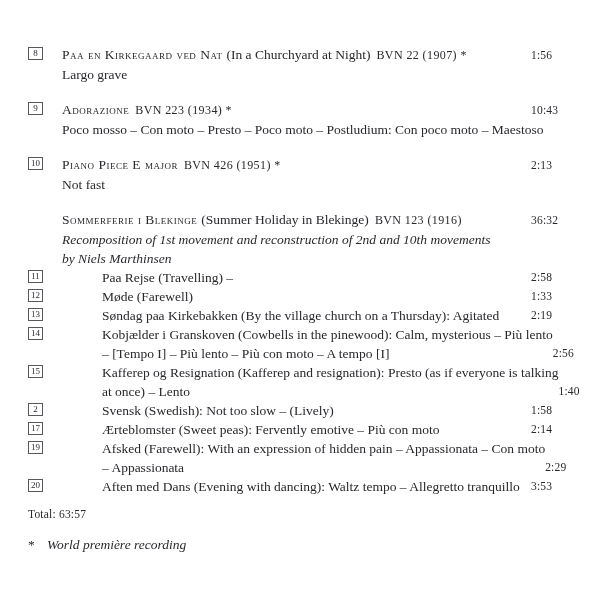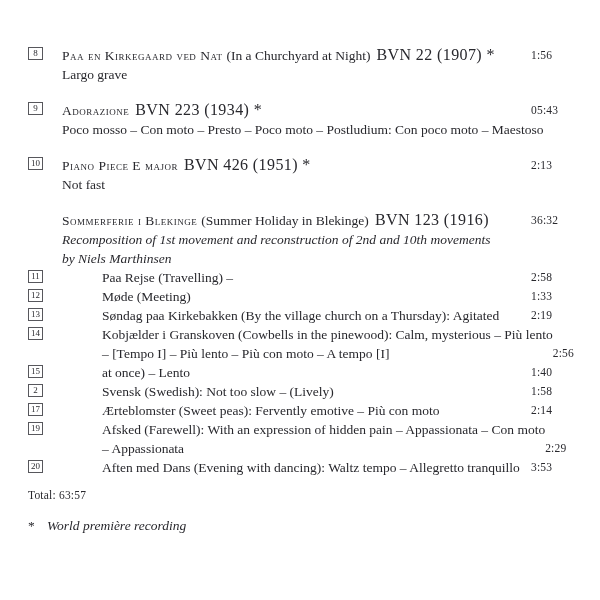--- a/index.html
+++ b/index.html
@@ -25,21 +25,21 @@
   }
   .textcol { flex: 1 1 auto; white-space: nowrap; }
   .timecol {
     flex: 0 0 44px; text-align: left; align-self: flex-end;
     font-size: 11.5px; letter-spacing: 0.2px;
   }
   .work { margin-top: 16px; }
   .work.first { margin-top: 0; }
   .wtitle { font-variant: small-caps; letter-spacing: 0.5px; text-align: center; }
   .wsub { margin-left: 4px; }
-  .wcat { margin-left: 6px; font-size: 16px; letter-spacing: 0.4px; }
+  .wcat { margin-left: 6px; font-size: 12px; letter-spacing: 0.4px; }
   .credit { font-style: italic; }
   .mline { white-space: nowrap; margin-left: 40px; }
   .total-row { margin-top: 9px; font-size: 11.5px; letter-spacing: 0.2px; }
   .footnote-row { margin-top: 11px; display: flex; }
   .fn-marker { flex: 0 0 19px; }
   .fn-text { font-style: italic; }
 </style>
 </head>
 <body>
 
@@ -59,21 +59,21 @@
       <div class="timecol"></div>
     </div>
   </section>
 
   <section class="work">
     <div class="row">
       <div class="numcol">
         <span class="numbox">9</span>
       </div>
       <div class="textcol"><span class="wtitle">Adorazione</span><span class="wcat">BVN 223 (1934) *</span></div>
-      <div class="timecol">05:43</div>
+      <div class="timecol">10:43</div>
     </div>
     <div class="row">
       <div class="numcol"></div>
       <div class="textcol">Poco mosso – Con moto – Presto – Poco moto – Postludium: Con poco moto – Maestoso</div>
       <div class="timecol"></div>
     </div>
   </section>
 
   <section class="work">
     <div class="row">
@@ -115,21 +115,21 @@
         <div class="mline">Paa Rejse (Travelling) –</div>
         <div class="mline"></div>
       </div>
       <div class="timecol">2:58</div>
     </div>
     <div class="row">
       <div class="numcol">
           <span class="numbox">12</span>
         </div>
       <div class="textcol">
-        <div class="mline">Møde (Meeting)</div>
+        <div class="mline">Møde (Farewell)</div>
         <div class="mline"></div>
       </div>
       <div class="timecol">1:33</div>
     </div>
     <div class="row">
       <div class="numcol">
           <span class="numbox">13</span>
         </div>
       <div class="textcol">
         <div class="mline">Søndag paa Kirkebakken (By the village church on a Thursday): Agitated</div>
@@ -145,20 +145,21 @@
         <div class="mline">Kobjælder i Granskoven (Cowbells in the pinewood): Calm, mysterious – Più lento</div>
         <div class="mline">– [Tempo I] – Più lento – Più con moto – A tempo [I]</div>
       </div>
       <div class="timecol">2:56</div>
     </div>
     <div class="row">
       <div class="numcol">
           <span class="numbox">15</span>
         </div>
       <div class="textcol">
+        <div class="mline">Kafferep og Resignation (Kafferep and resignation): Presto (as if everyone is talking</div>
         <div class="mline">at once) – Lento</div>
       </div>
       <div class="timecol">1:40</div>
     </div>
     <div class="row">
       <div class="numcol">
           <span class="numbox">2</span>
         </div>
       <div class="textcol">
         <div class="mline">Svensk (Swedish): Not too slow – (Lively)</div>

